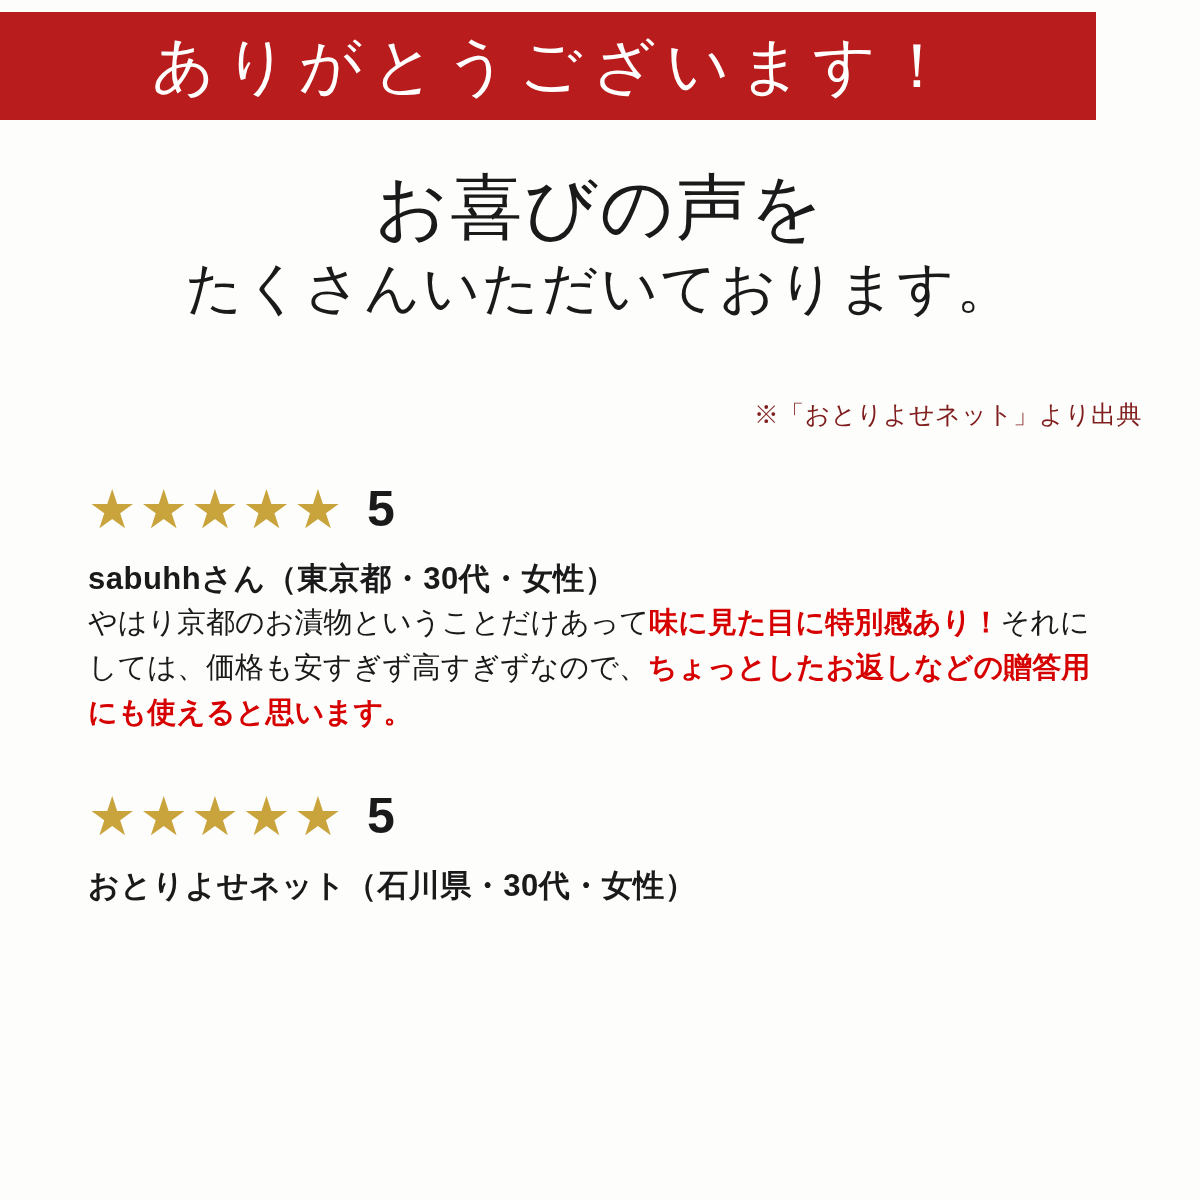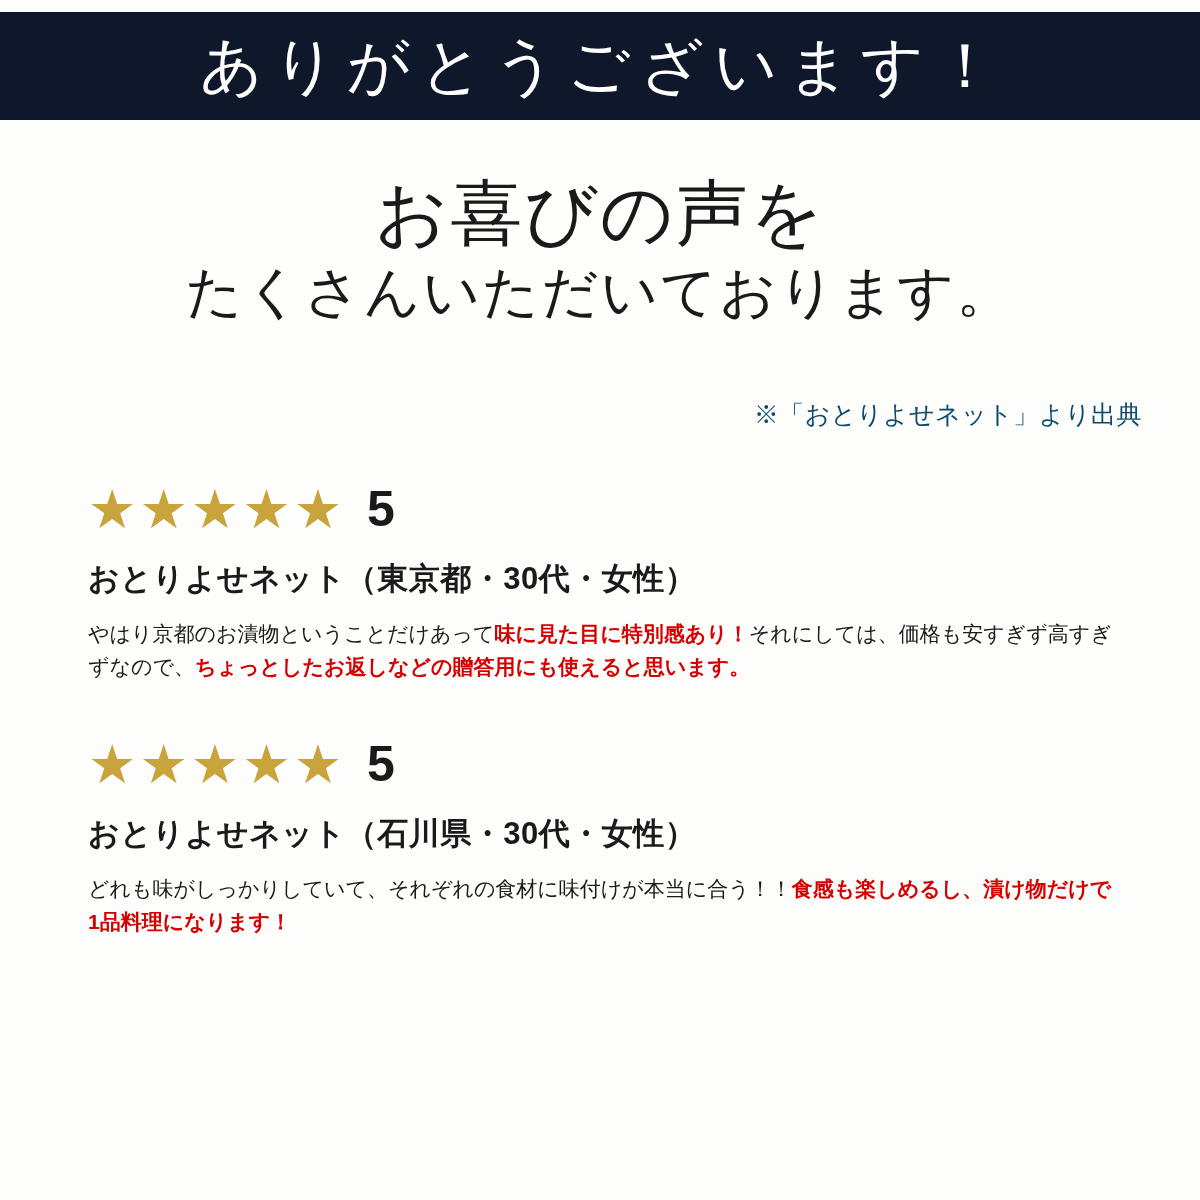--- a/index.html
+++ b/index.html
@@ -19,65 +19,66 @@
     height: 1200px;
     box-sizing: border-box;
     background: #fdfdfb;
   }
 
   
   .banner {
     position: absolute;
     left: 0;
     top: 12px;
-    width: 1200px;
+    width: 1088px;
     height: 108px;
-    background: #0f172a;
+    background: #b91c1c;
     display: flex;
     align-items: center;
     justify-content: center;
+    padding-left: 8px;
   }
   .banner-text {
     color: #ffffff;
     font-family: "DejaVu Serif", "Liberation Serif", serif;
     font-size: 62px;
     letter-spacing: 10px;
     line-height: 1;
     font-weight: 400;
     white-space: nowrap;
     padding-left: 6px;
   }
 
   
   .headline {
     position: absolute;
     left: 0;
     top: 170px;
     width: 1200px;
     text-align: center;
-    font-family: Liberation Sans, sans-serif;
+    font-family: Liberation Mono, monospace;
     color: #1a1a1a;
     line-height: 1.22;
     letter-spacing: 2px;
   }
   .headline .l1 {
     display: block;
     font-size: 72px;
   }
   .headline .l2 {
     display: block;
     font-size: 56px;
   }
 
   .source-note {
     position: absolute;
     right: 58px;
     top: 398px;
     font-size: 25px;
-    color: #0c4a6e;
+    color: #7f1d1d;
     letter-spacing: 0.5px;
     font-family: Liberation Mono, monospace;
   }
 
   
   .reviews {
     position: absolute;
     left: 88px;
     top: 478px;
     width: 1030px;
@@ -106,22 +107,21 @@
     font-family: "Liberation Sans", "DejaVu Sans", sans-serif;
   }
   .reviewer {
     margin-top: 18px;
     font-size: 31px;
     font-weight: bold;
     color: #1a1a1a;
     letter-spacing: 0.5px;
   }
   .body-text {
-    margin-top: 18px;
-    font-size: 21px;
+    font-size: 29px;
     line-height: 1.55;
     color: #1a1a1a;
     letter-spacing: 0px;
   }
   .hl {
     color: #d60000;
     font-weight: bold;
   }
   .review:first-child { margin-bottom: 50px; }
   .review-2 .rating-row { margin-top: 6px; }
@@ -142,31 +142,28 @@
 
   <div class="source-note">※「おとりよせネット」より出典</div>
 
   <div class="reviews">
 
     <div class="review review-1">
       <div class="rating-row">
         <span class="stars">★★★★★</span>
         <span class="rating-num">5</span>
       </div>
-      <div class="reviewer">おとりよせネット（東京都・30代・女性）</div>
+      <div class="reviewer">sabuhhさん（東京都・30代・女性）</div>
       <div class="body-text">
         <span>やはり京都のお漬物ということだけあって</span><span class="hl">味に見た目に特別感あり！</span><span>それにしては、価格も安すぎず高すぎずなので、</span><span class="hl">ちょっとしたお返しなどの贈答用にも使えると思います。</span>
       </div>
     </div>
 
     <div class="review review-2">
       <div class="rating-row">
         <span class="stars">★★★★★</span>
         <span class="rating-num">5</span>
       </div>
       <div class="reviewer">おとりよせネット（石川県・30代・女性）</div>
-      <div class="body-text">
-        <span>どれも味がしっかりしていて、それぞれの食材に味付けが本当に合う！！</span><span class="hl">食感も楽しめるし、漬け物だけで1品料理になります！</span>
-      </div>
     </div>
 
   </div>
 </div>
 
 </body></html>

